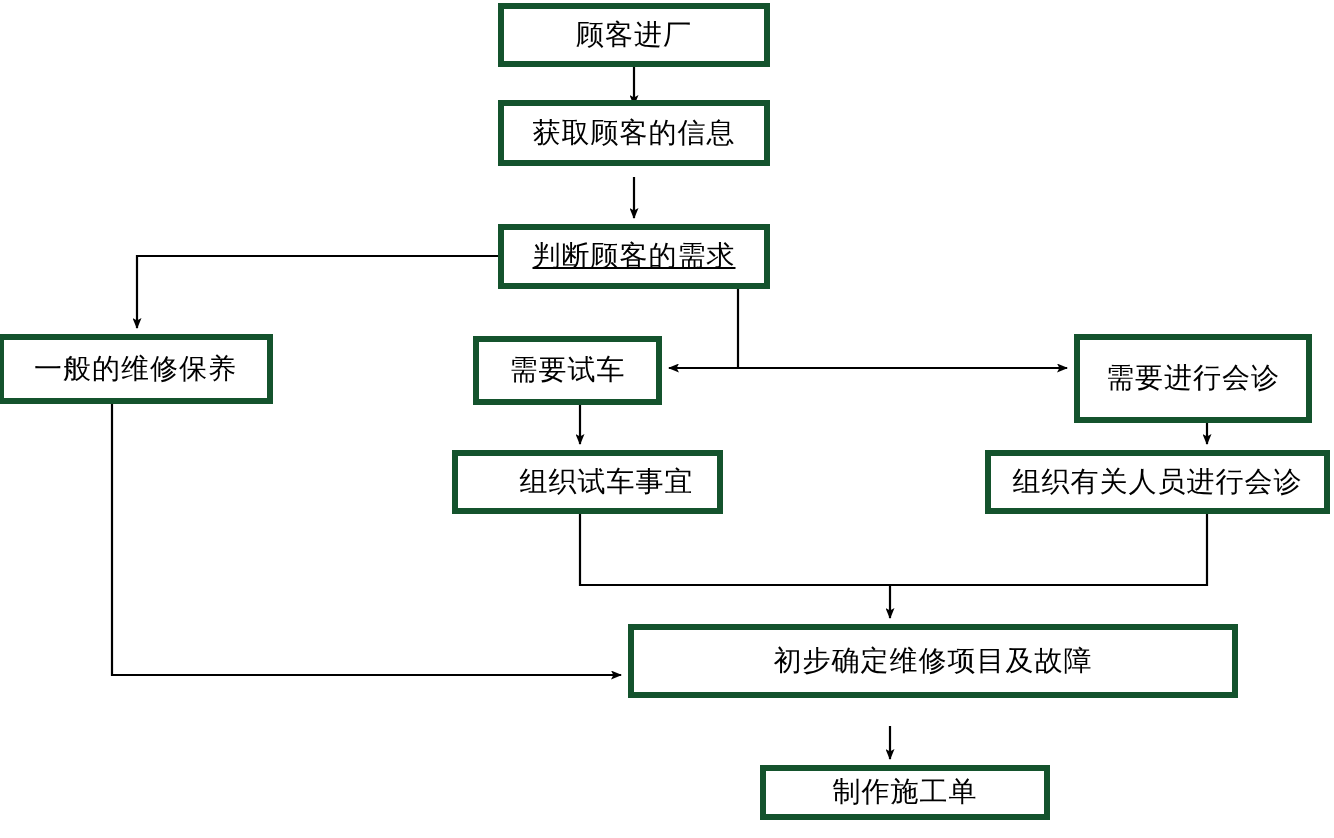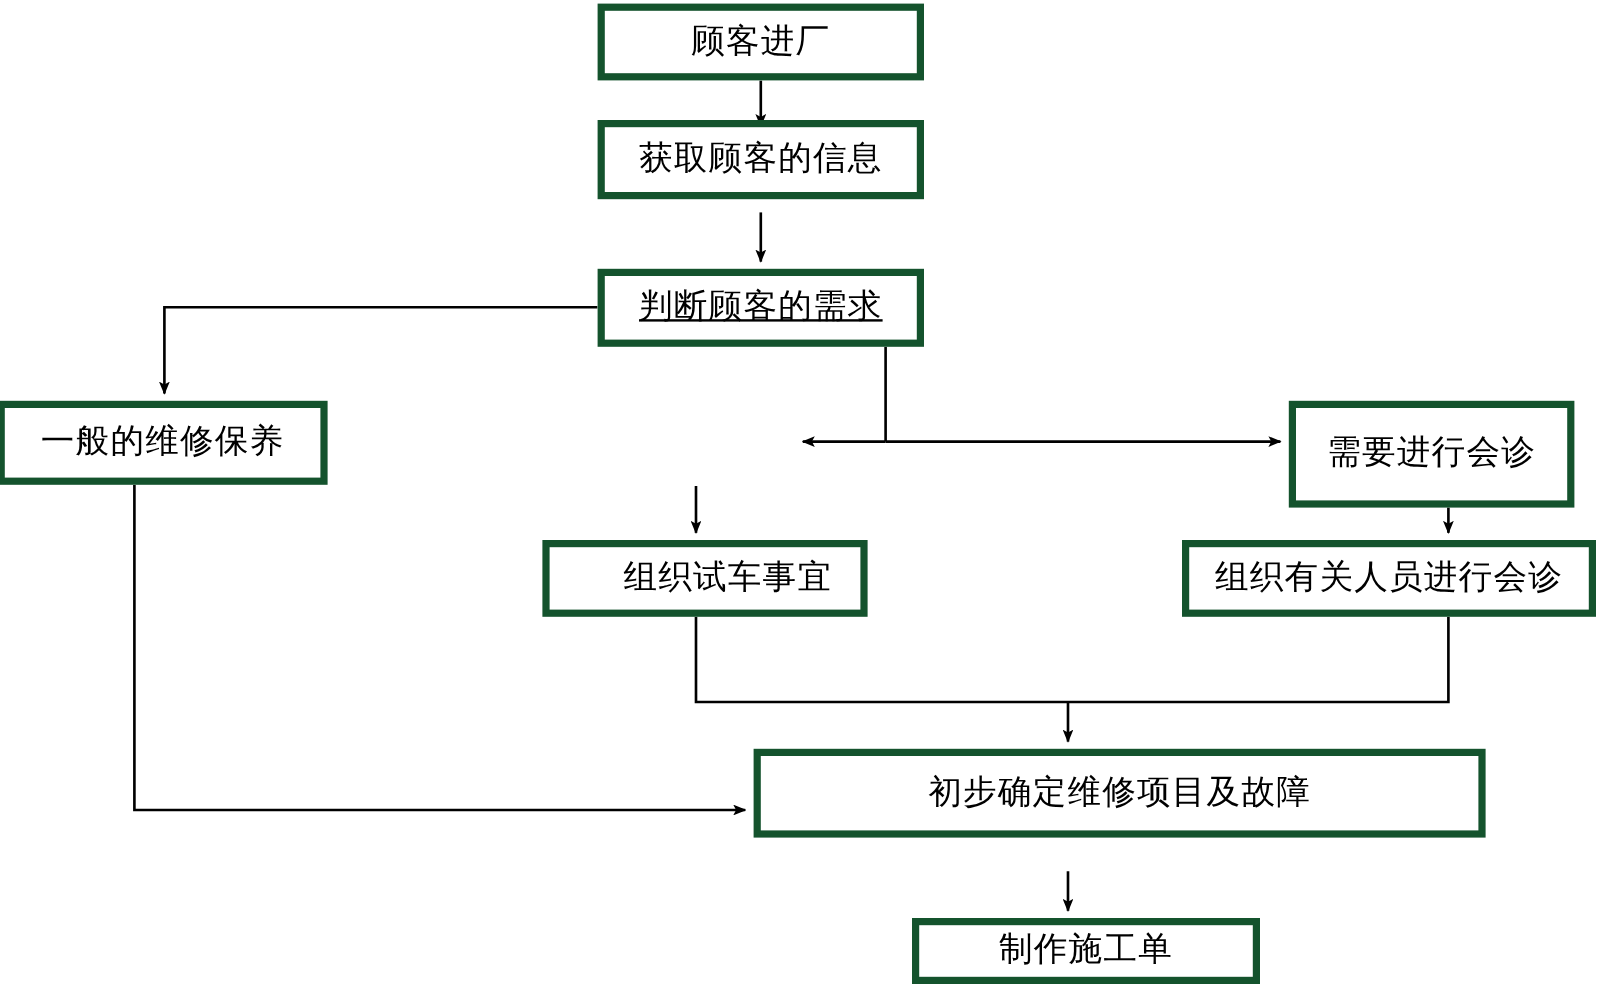--- a/index.html
+++ b/index.html
@@ -94,20 +94,23 @@
   </div>
 
   <div class="node" style="left:498px; top:224px; width:272px; height:65px;text-decoration:underline;">
     <span class="node-label">判断顾客的需求</span>
   </div>
 
   <div class="node" style="left:-2px; top:334px; width:275px; height:70px;">
     <span class="node-label">一般的维修保养</span>
   </div>
 
+  <div class="node" style="left:473px; top:336px; width:189px; height:69px;">
+    <span class="node-label">需要试车</span>
+  </div>
 
   <div class="node" style="left:1074px; top:334px; width:238px; height:89px;">
     <span class="node-label">需要进行会诊</span>
   </div>
 
   <div class="node" style="left:452px; top:450px; width:271px; height:64px;padding-left:38px;">
     <span class="node-label">组织试车事宜</span>
   </div>
 
   <div class="node" style="left:985px; top:450px; width:345px; height:64px;">

